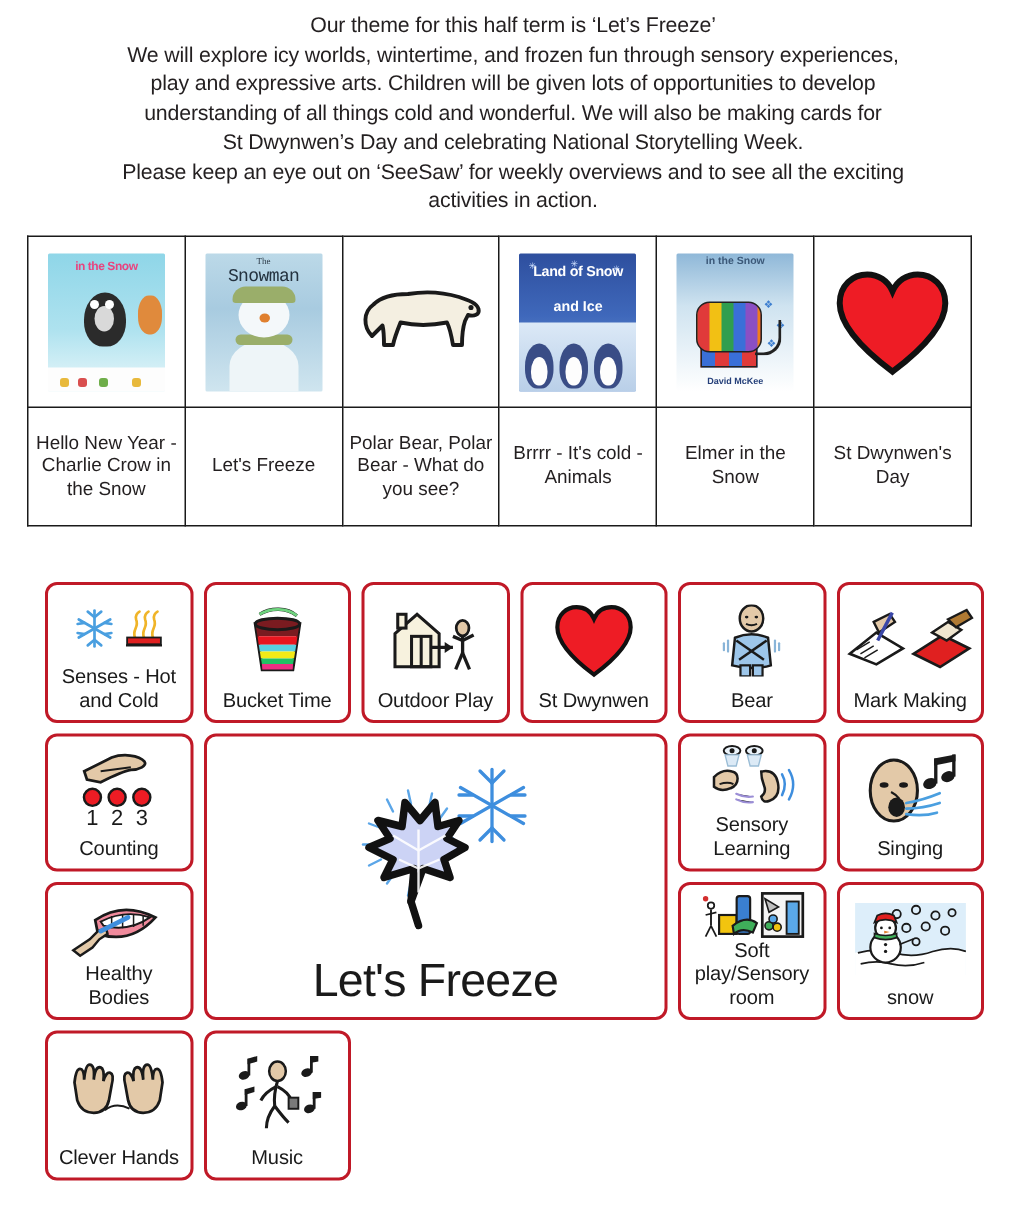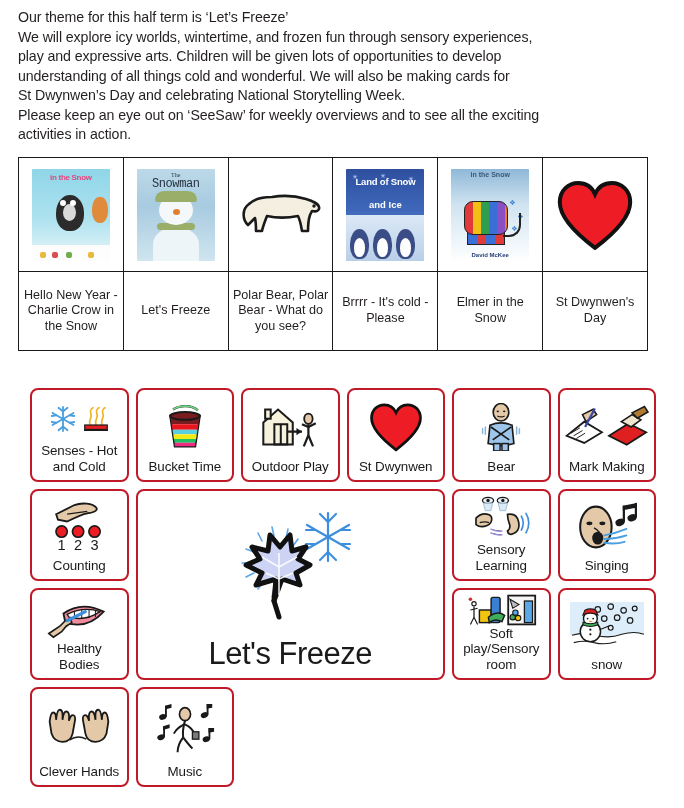--- a/index.html
+++ b/index.html
@@ -8,21 +8,21 @@
     background:#ffffff;
     font-family:"Liberation Sans", sans-serif;
     color:#231f20;
     overflow:hidden;
   }
   .page{position:relative;width:684px;height:808px;}
 
   
   .intro{
     position:absolute;left:0;top:8px;width:684px;
-    text-align:left;
+    text-align:center;
     font-size:14.2px;
     line-height:19.5px;
     letter-spacing:-0.1px;
     color:#231f20;
     padding:0 18px;
     box-sizing:border-box;
   }
   .intro div{white-space:normal;}
 
   
@@ -232,21 +232,21 @@
       <td>
             <span class="book-title">Hello New Year - Charlie Crow in the Snow</span>
           </td>
       <td>
             <span class="book-title">Let's Freeze</span>
           </td>
       <td>
             <span class="book-title">Polar Bear, Polar Bear - What do you see?</span>
           </td>
       <td>
-            <span class="book-title">Brrrr - It's cold - Please</span>
+            <span class="book-title">Brrrr - It's cold - Animals</span>
           </td>
       <td>
             <span class="book-title">Elmer in the Snow</span>
           </td>
       <td>
             <span class="book-title">St Dwynwen's Day</span>
           </td>
     </tr>
   </tbody>
     </table>

